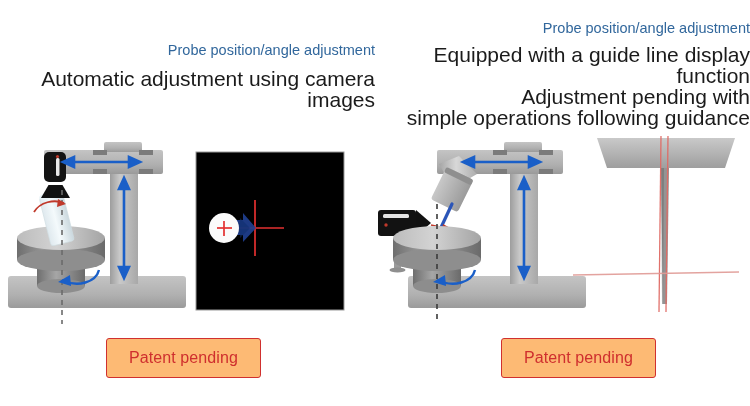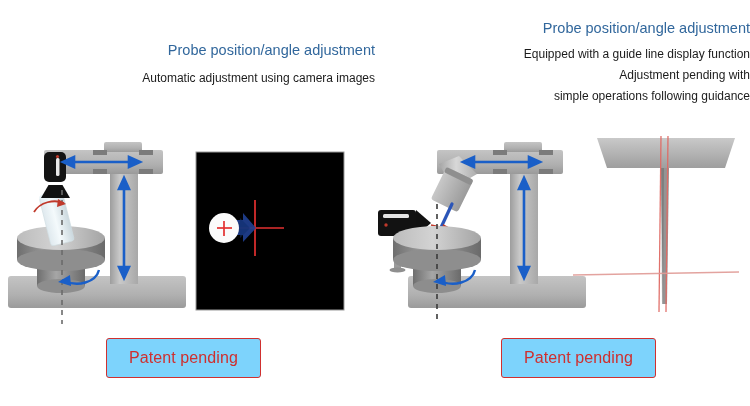--- a/index.html
+++ b/index.html
@@ -30,21 +30,21 @@
     text-align: right;
   }
   .subtitle {
     color: #31679c;
     font-size: 14.5px;
     line-height: 20px;
     white-space: nowrap;
   }
   .desc {
     color: #1b1b1b;
-    font-size: 12px;
+    font-size: 21px;
     line-height: 21px;
   }
 
   .stage {
     position: absolute;
     top: 128px;
     left: 0;
     width: 375px;
     height: 196px;
   }
@@ -53,21 +53,21 @@
     position: absolute;
     box-sizing: border-box;
     border: 1.6px solid #d0302f;
     border-radius: 3px;
     color: #cf2f2e;
     font-size: 16px;
     display: flex;
     align-items: center;
     justify-content: center;
     letter-spacing: 0.1px;
-    background: #7dd3fc;
+    background: #fdba74;
   }
   .badge-left  { left: 106px; top: 338px; width: 155px; height: 40px; }
   .badge-right { left: 501px; top: 338px; width: 155px; height: 40px; }
 
   svg { display: block; }
 </style>
 </head>
 <body>
 
 <div class="panel panel-left">

